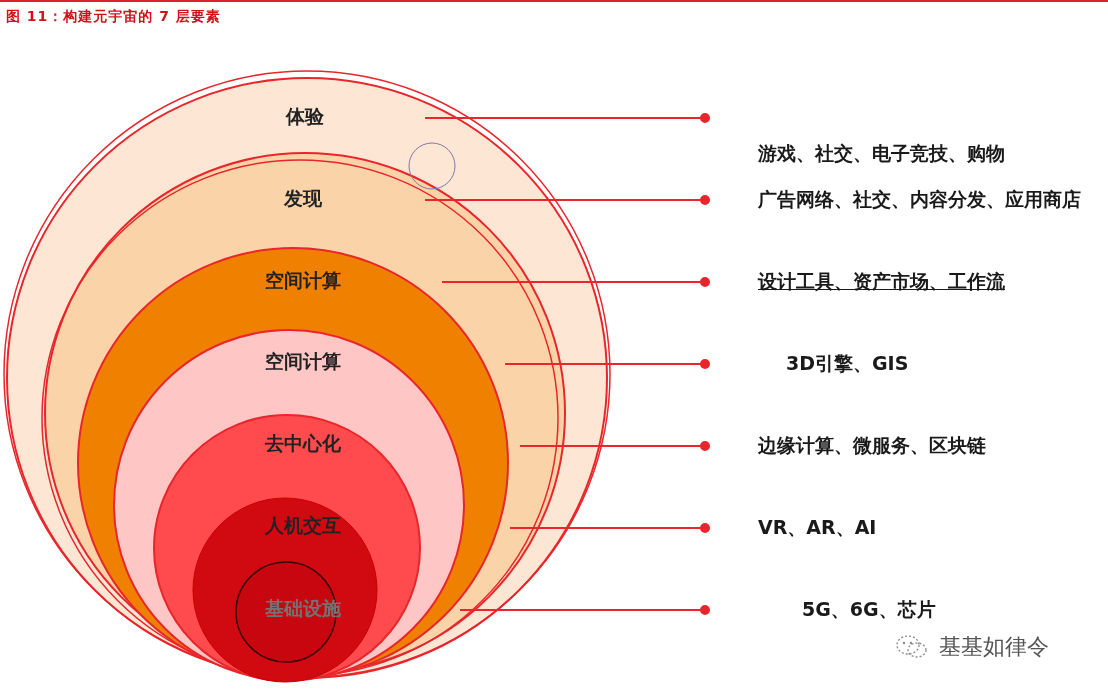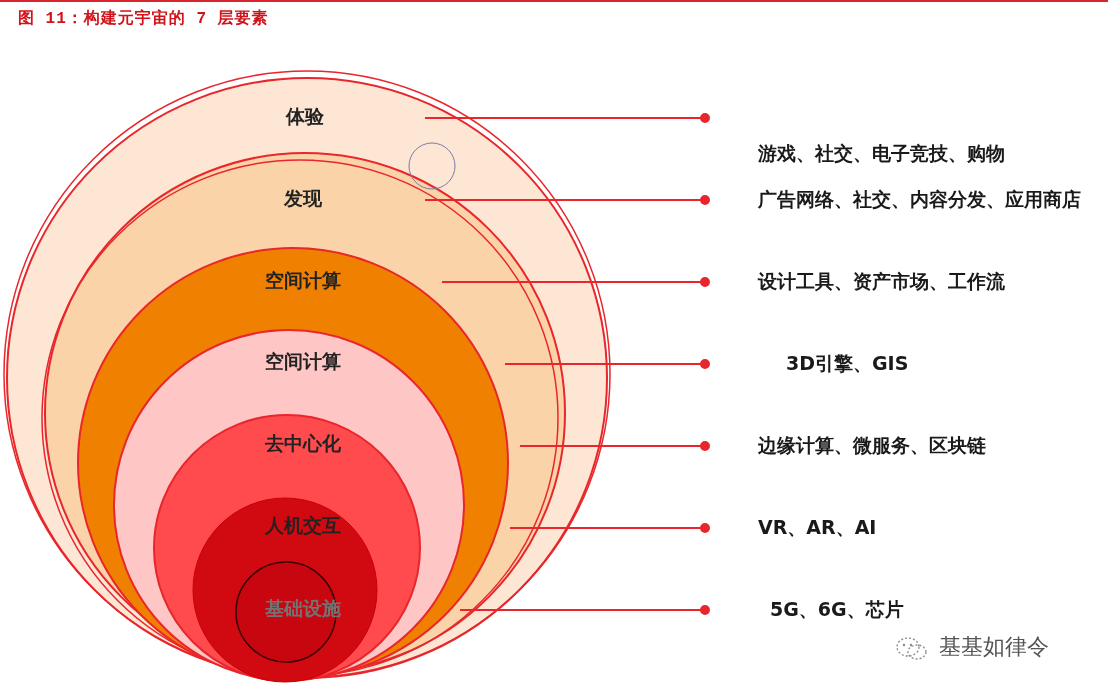--- a/index.html
+++ b/index.html
@@ -1,23 +1,23 @@
 <!DOCTYPE html>
 <html><head>
 <meta charset="utf-8">
 <style>
   html, body { margin: 0; padding: 0; background: #ffffff; }
   body { width: 1108px; height: 694px; position: relative; overflow: hidden; font-family: "DejaVu Sans", sans-serif; }
   .topbar { position: absolute; left: 0; top: 0; width: 1108px; height: 2px; background: #d9262d; }
-  .title { position: absolute; left: 18px; top: 8px; font-size: 16px; font-weight: bold; color: #d0121b; letter-spacing: 1px; font-family: Liberation Mono, monospace; }
+  .title { position: absolute; left: 6px; top: 8px; font-size: 14px; font-weight: bold; color: #d0121b; letter-spacing: 1px; }
   svg.diagram { position: absolute; left: 0; top: 0; }
   .layer-label { position: absolute; transform: translate(-50%, -50%); font-size: 19px; font-weight: bold; color: #222; white-space: nowrap; }
   .layer-label.light { color: #737373; }
   .desc { position: absolute; font-size: 19px; font-weight: bold; color: #1a1a1a; white-space: nowrap; transform: translateY(-50%); }
-  .watermark { position: absolute; left: 895px; top: 632px; display: flex; align-items: flex-end; gap: 10px; color: #555; font-size: 22px; }
+  .watermark { position: absolute; left: 895px; top: 632px; display: flex; align-items: center; gap: 10px; color: #555; font-size: 22px; }
   .wm-icon { width: 34px; height: 26px; }
 </style>
 </head>
 <body>
 
 <div class="topbar"></div>
 <div class="title">图 11：构建元宇宙的 7 层要素</div>
 
 <svg class="diagram" width="1108" height="694">
 
@@ -54,25 +54,25 @@
 <div class="layer-label" style="left:305px; top:117px;">体验</div>
 <div class="layer-label" style="left:303px; top:199px;">发现</div>
 <div class="layer-label" style="left:303px; top:281px;">空间计算</div>
 <div class="layer-label" style="left:303px; top:362px;">空间计算</div>
 <div class="layer-label" style="left:303px; top:444px;">去中心化</div>
 <div class="layer-label" style="left:303px; top:526px;">人机交互</div>
 <div class="layer-label light" style="left:303px; top:609px;">基础设施</div>
 
 <div class="desc" style="left:758px; top:118px;margin-top:36px;">游戏、社交、电子竞技、购物</div>
 <div class="desc" style="left:758px; top:200px;">广告网络、社交、内容分发、应用商店</div>
-<div class="desc" style="left:758px; top:282px;">设计工具、资产市场、工作流</div>
+<div class="desc" style="left:758px; top:282px;text-decoration:underline;">设计工具、资产市场、工作流</div>
 <div class="desc" style="left:758px; top:364px;margin-left:28px;">3D引擎、GIS</div>
 <div class="desc" style="left:758px; top:446px;">边缘计算、微服务、区块链</div>
 <div class="desc" style="left:758px; top:528px;">VR、AR、AI</div>
-<div class="desc" style="left:770px; top:610px;">5G、6G、芯片</div>
+<div class="desc" style="left:802px; top:610px;">5G、6G、芯片</div>
 
 <div class="watermark">
   <svg class="wm-icon" viewBox="0 0 34 26">
     <ellipse cx="13" cy="11" rx="11" ry="9" fill="none" stroke="#888" stroke-width="1.3" stroke-dasharray="2 2"></ellipse>
     <ellipse cx="22" cy="16" rx="9" ry="7" fill="none" stroke="#888" stroke-width="1.3" stroke-dasharray="2 2"></ellipse>
     <circle cx="9" cy="9" r="1.2" fill="#888"></circle>
     <circle cx="16" cy="9" r="1.2" fill="#888"></circle>
   </svg>
   <span>基基如律令</span>
 </div>

